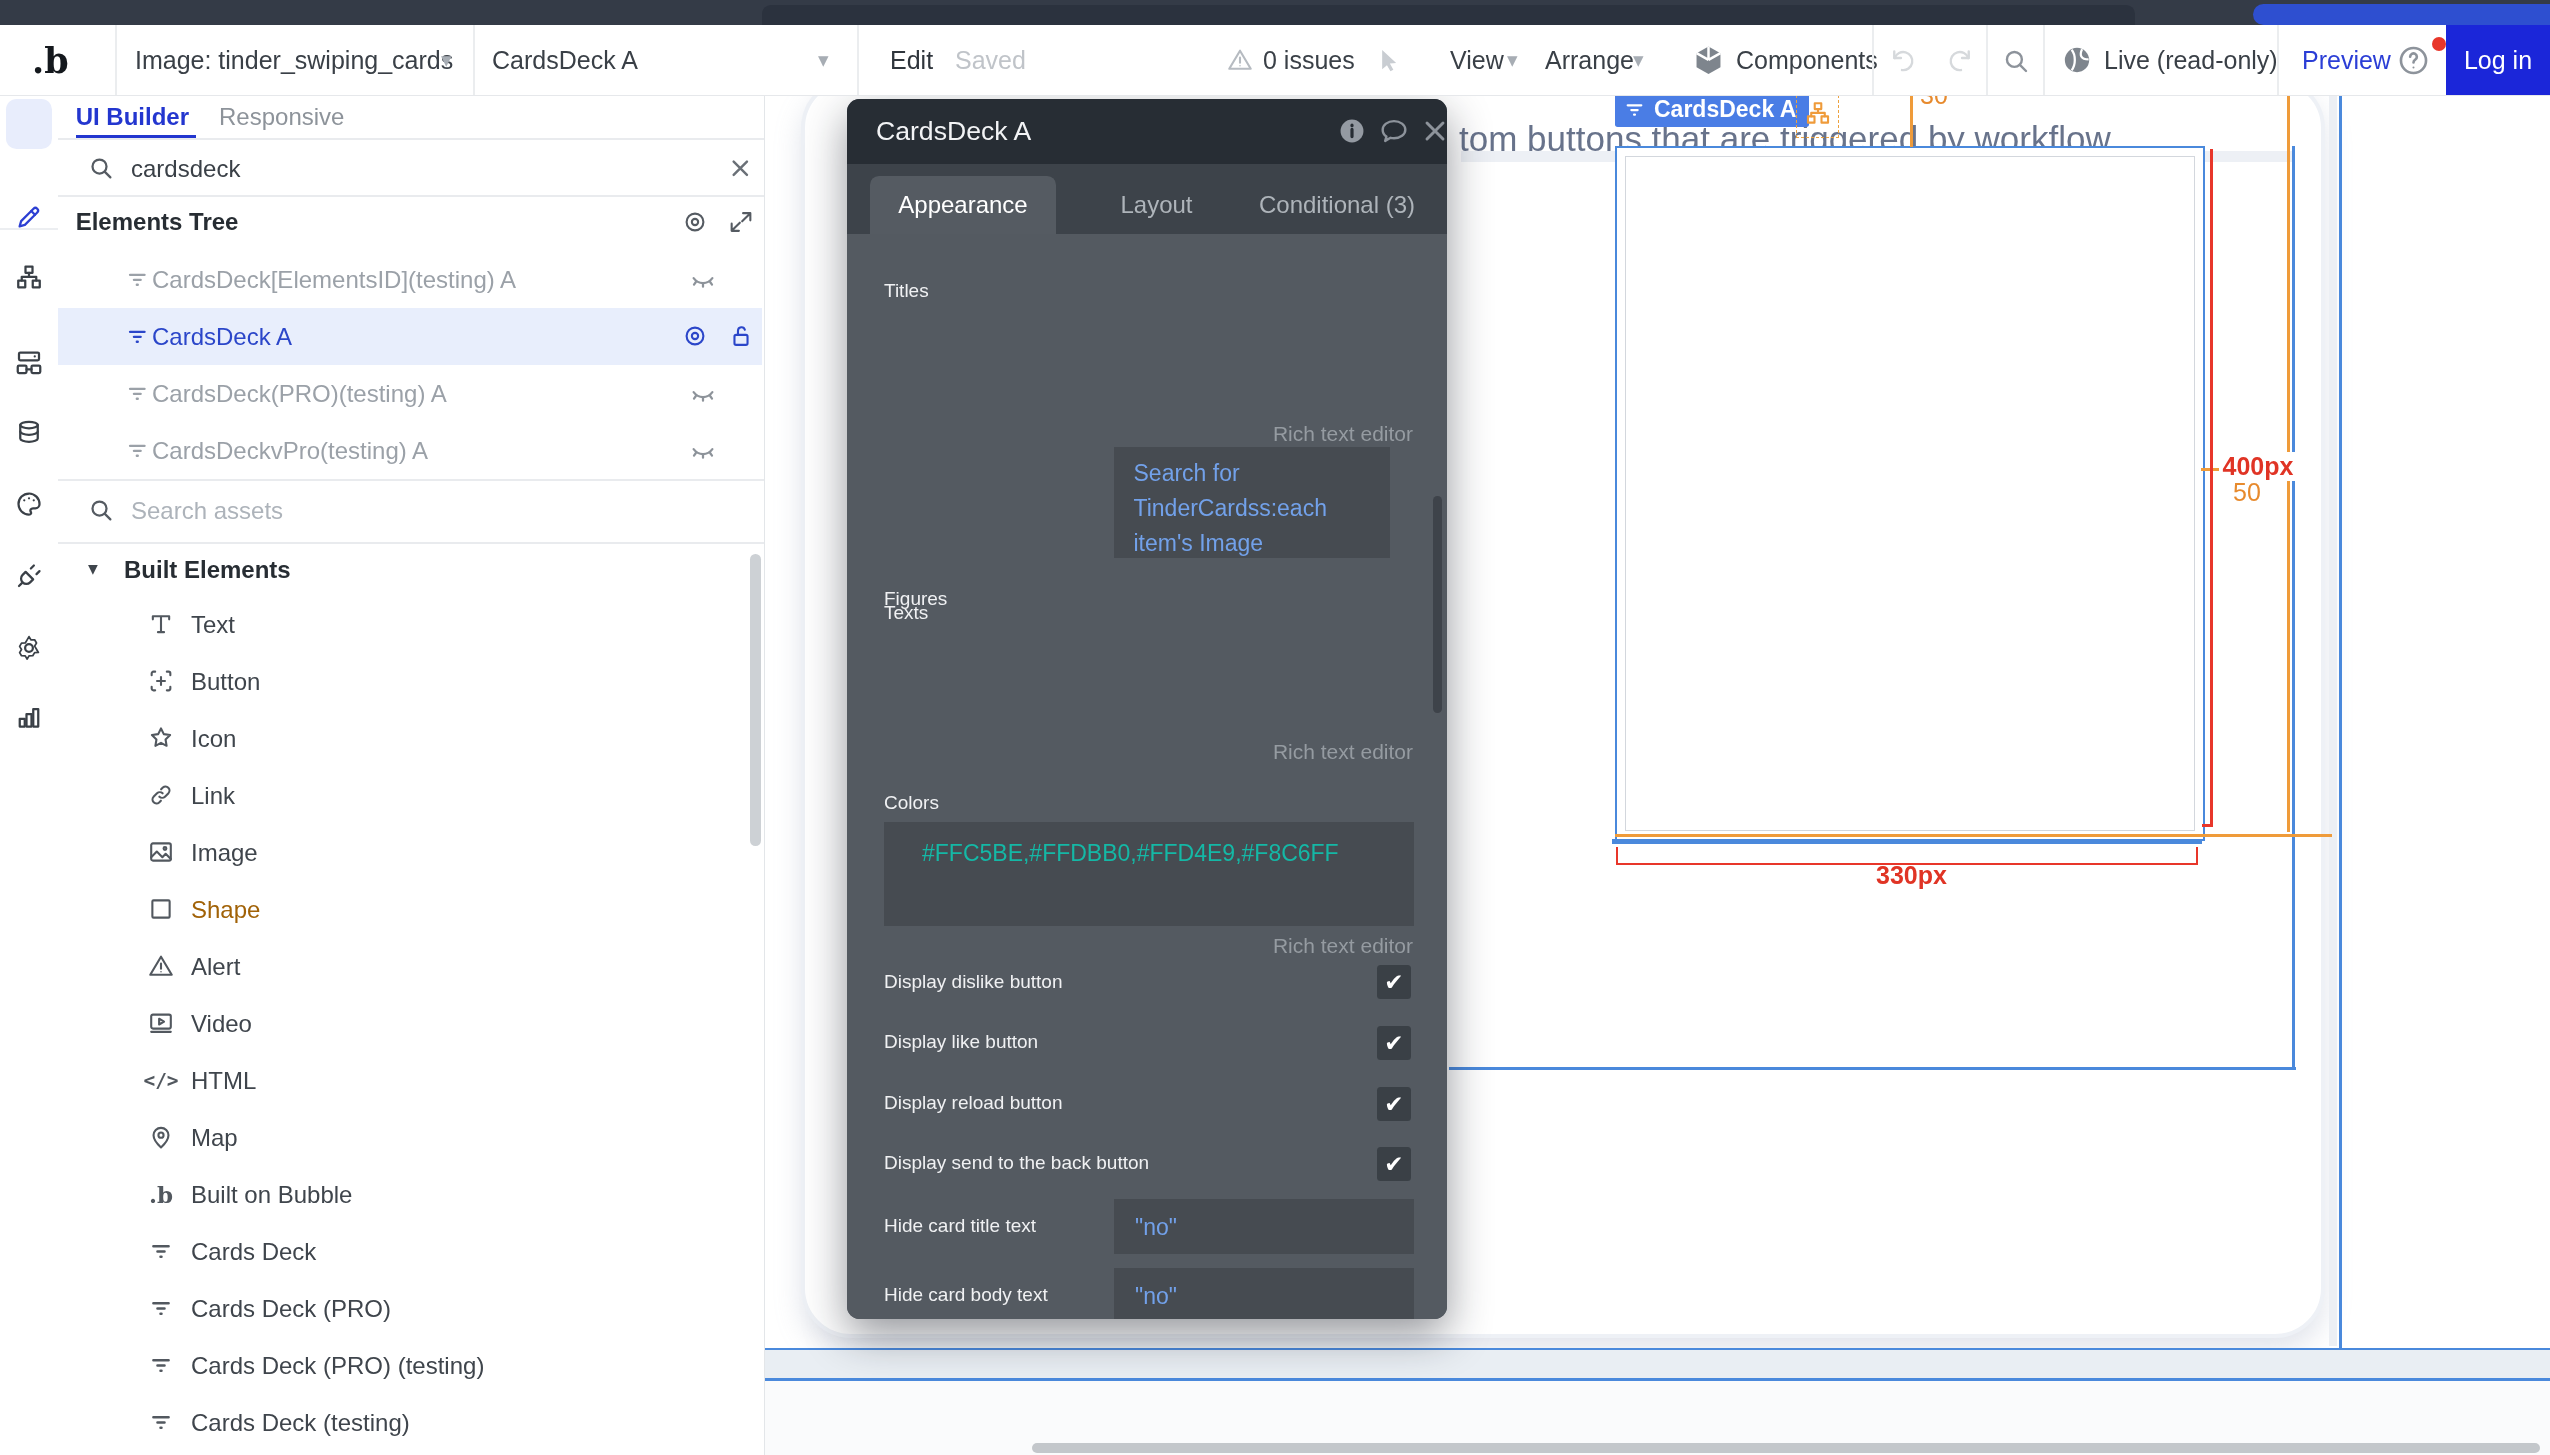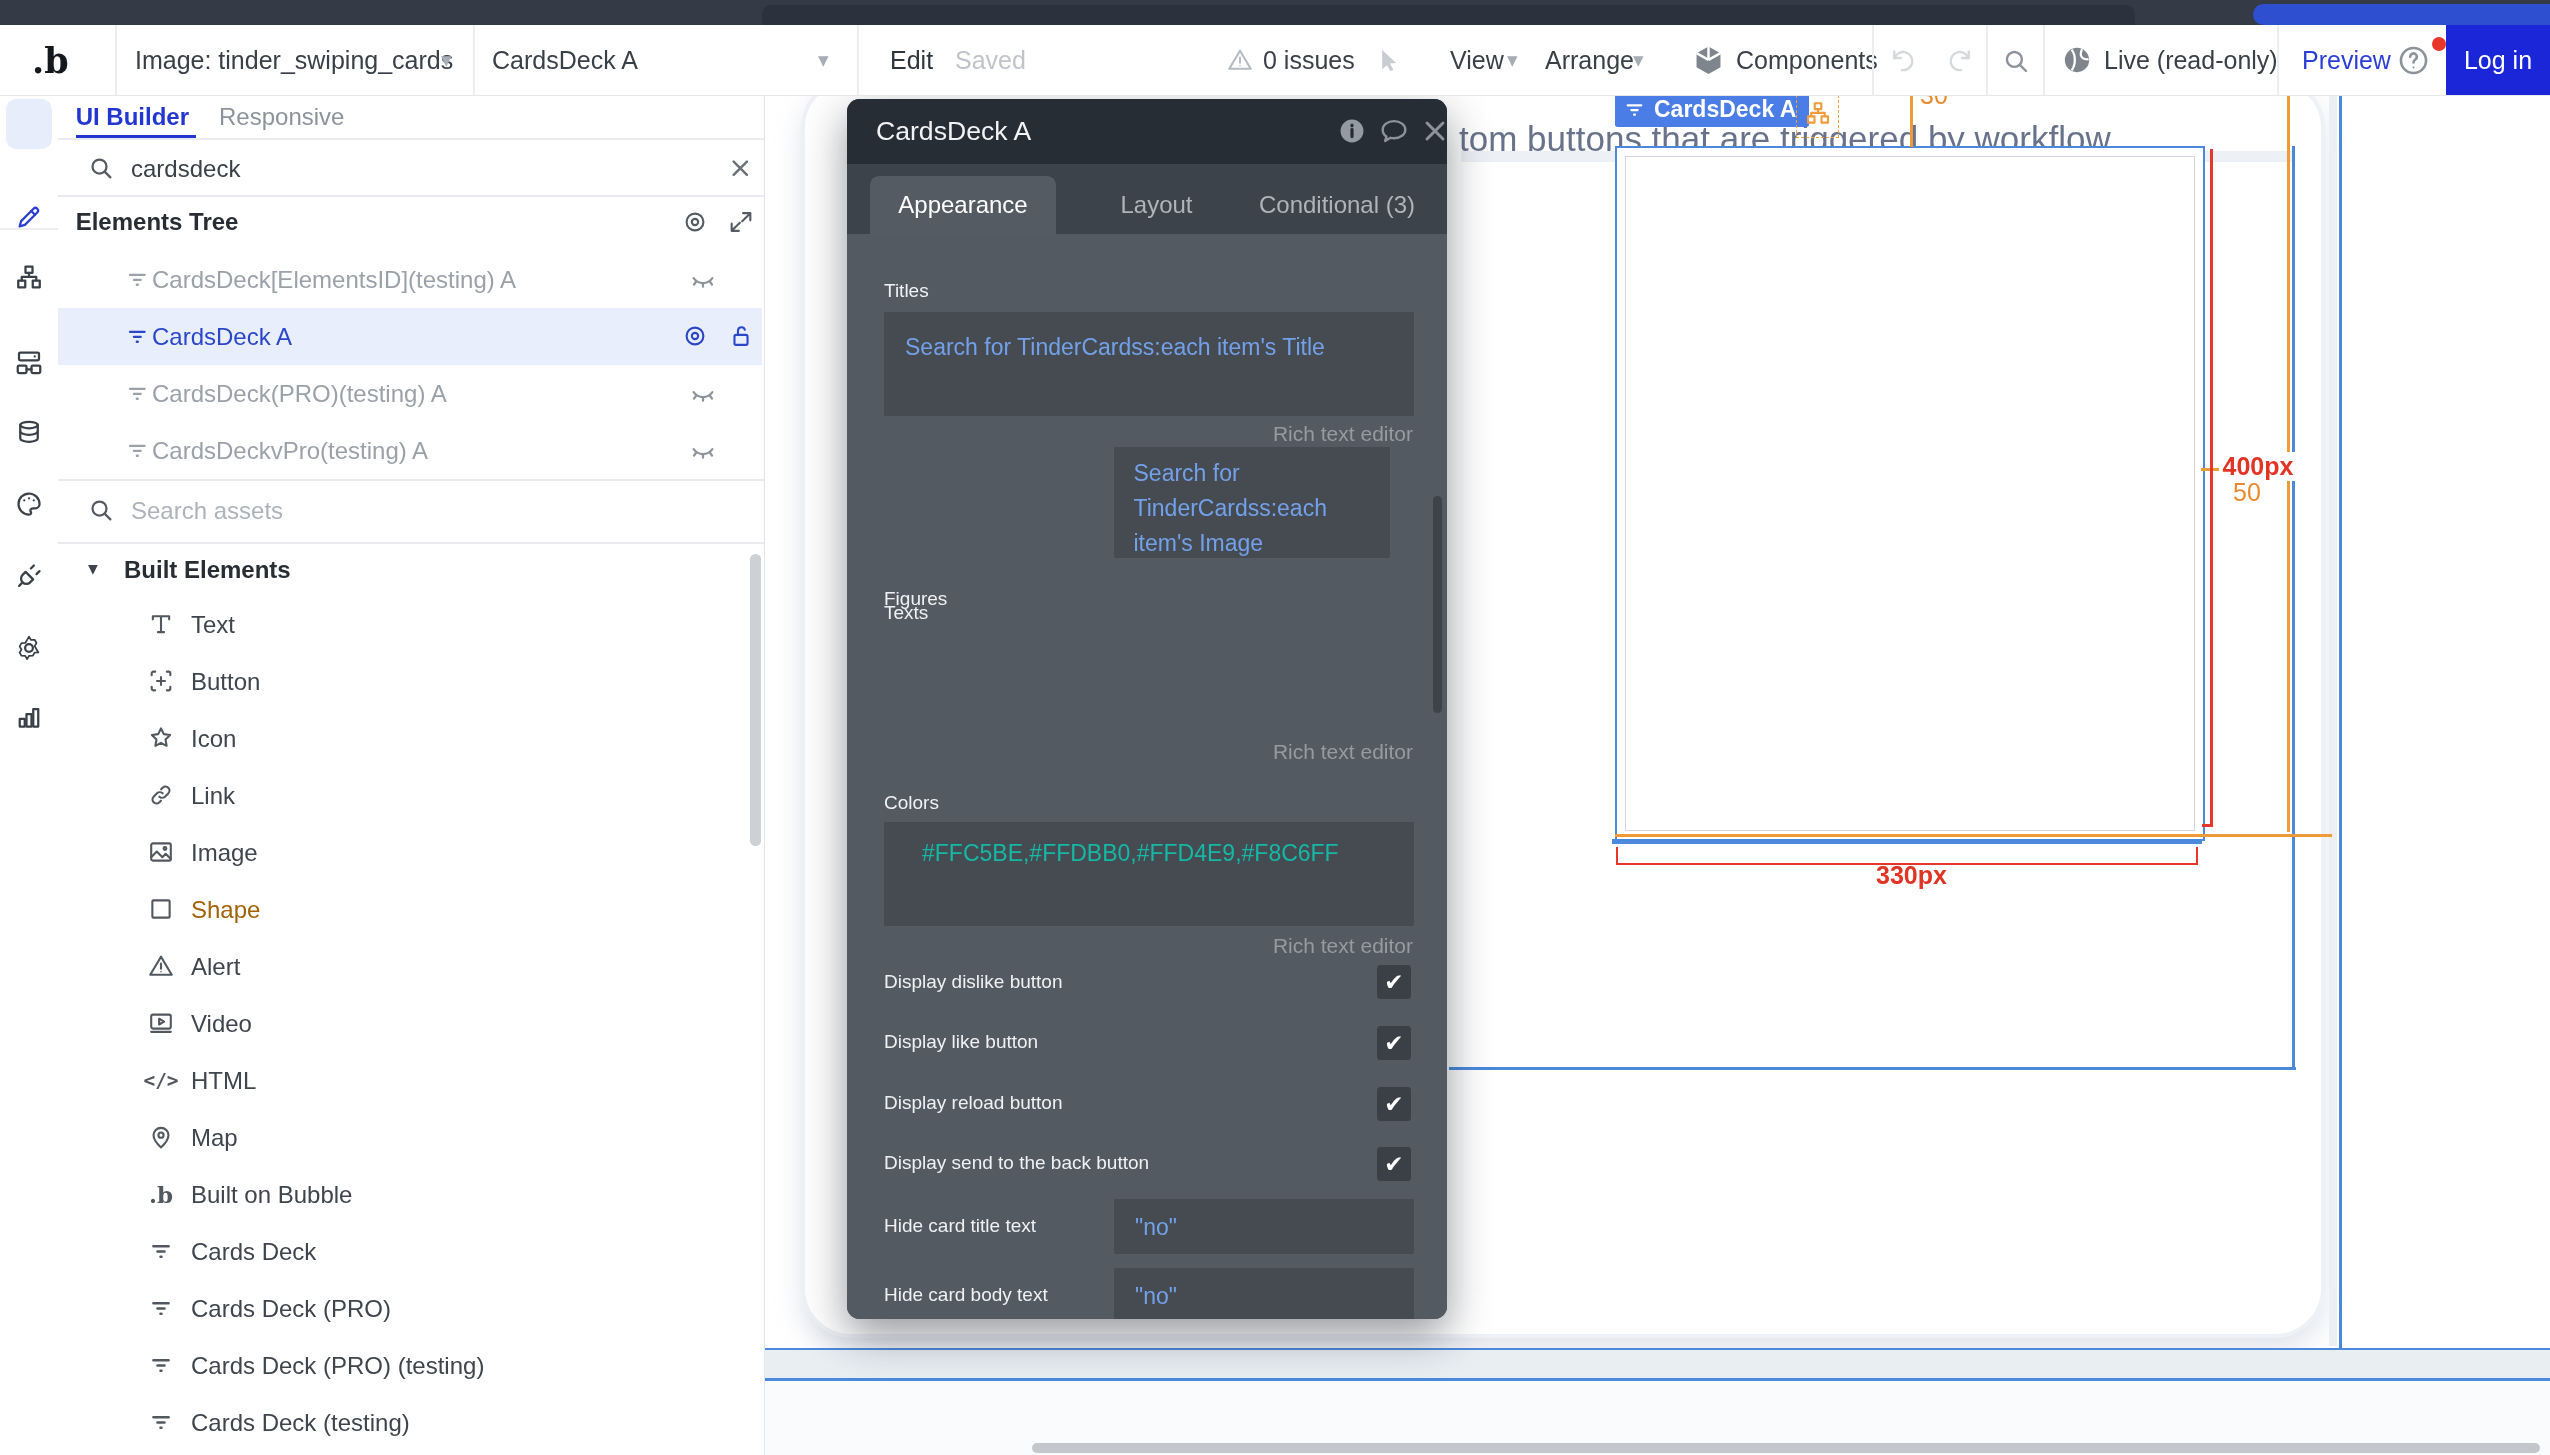--- a/index.html
+++ b/index.html
@@ -554,23 +554,20 @@
 
     <div id="panel-tabs">
       <div id="tab-active">Appearance</div>
       <div class="ptab" style="left:230px;width:159px;">Layout</div>
       <div class="ptab" style="left:397px;width:186px;">Conditional (3)</div>
     </div>
 
     <div id="panel-body">
 
       <div class="p-label" style="left:37px;top:46px;">Titles</div>
-      <div class="p-box" style="left:37px;top:78px;width:530px;height:104px;">
-        <div class="p-blue" style="padding:17.7px 21px;">Search for TinderCardss:each item's Title</div>
-      </div>
       <div class="p-footer" style="top:188px;">Rich text editor</div>
 
       <div class="p-label" style="left:37px;top:354px;">Figures</div>
       <div class="p-box" style="left:267px;top:213px;width:276px;height:111px;">
         <div class="p-blue" style="padding:8.9px 19.5px;">Search for TinderCardss:each item's Image</div>
       </div>
 
       <div class="p-label" style="left:37px;top:368px;">Texts</div>
       <div class="p-footer" style="top:506px;">Rich text editor</div>
 

